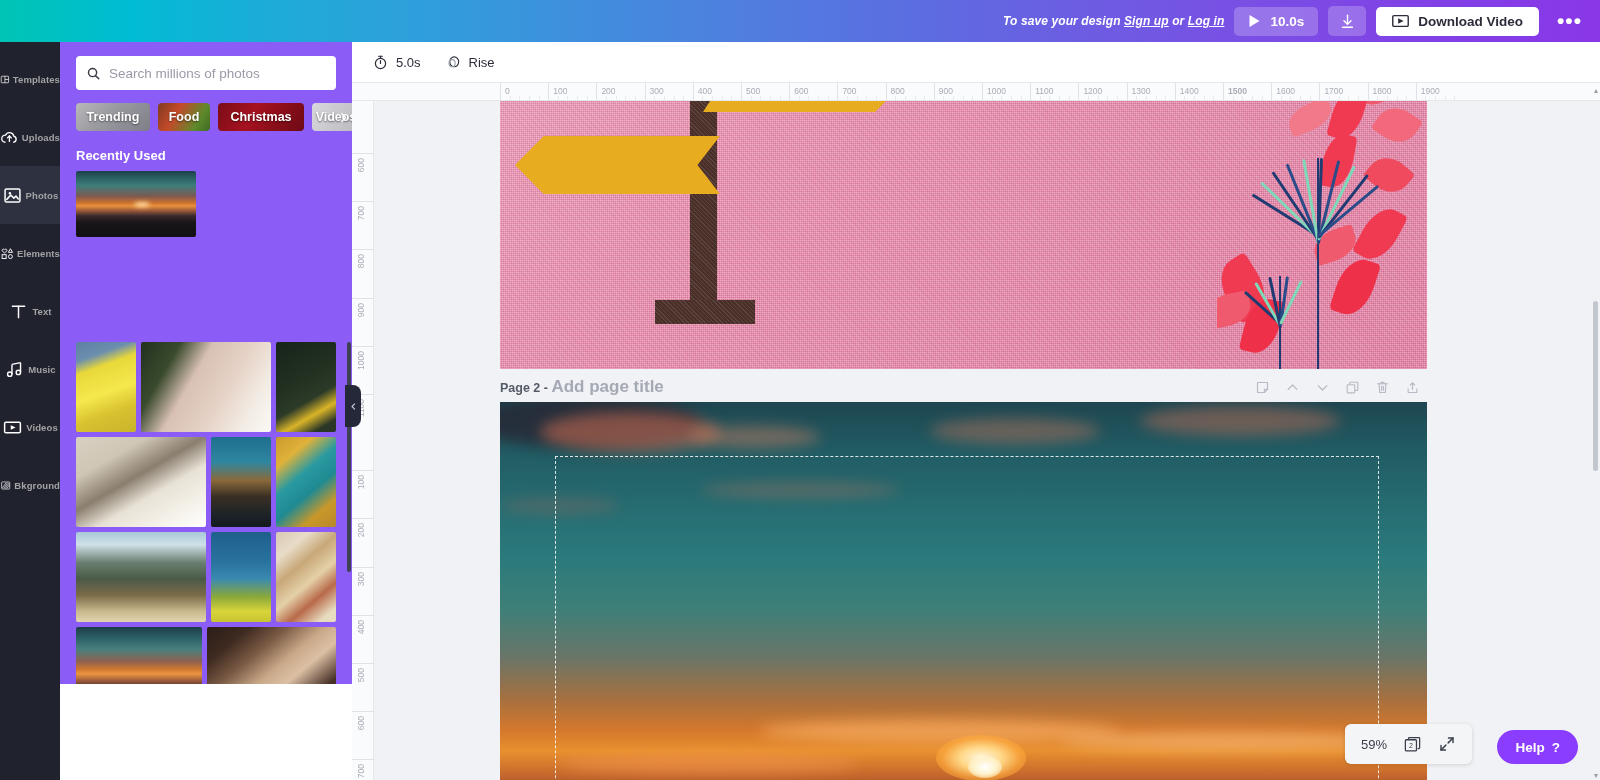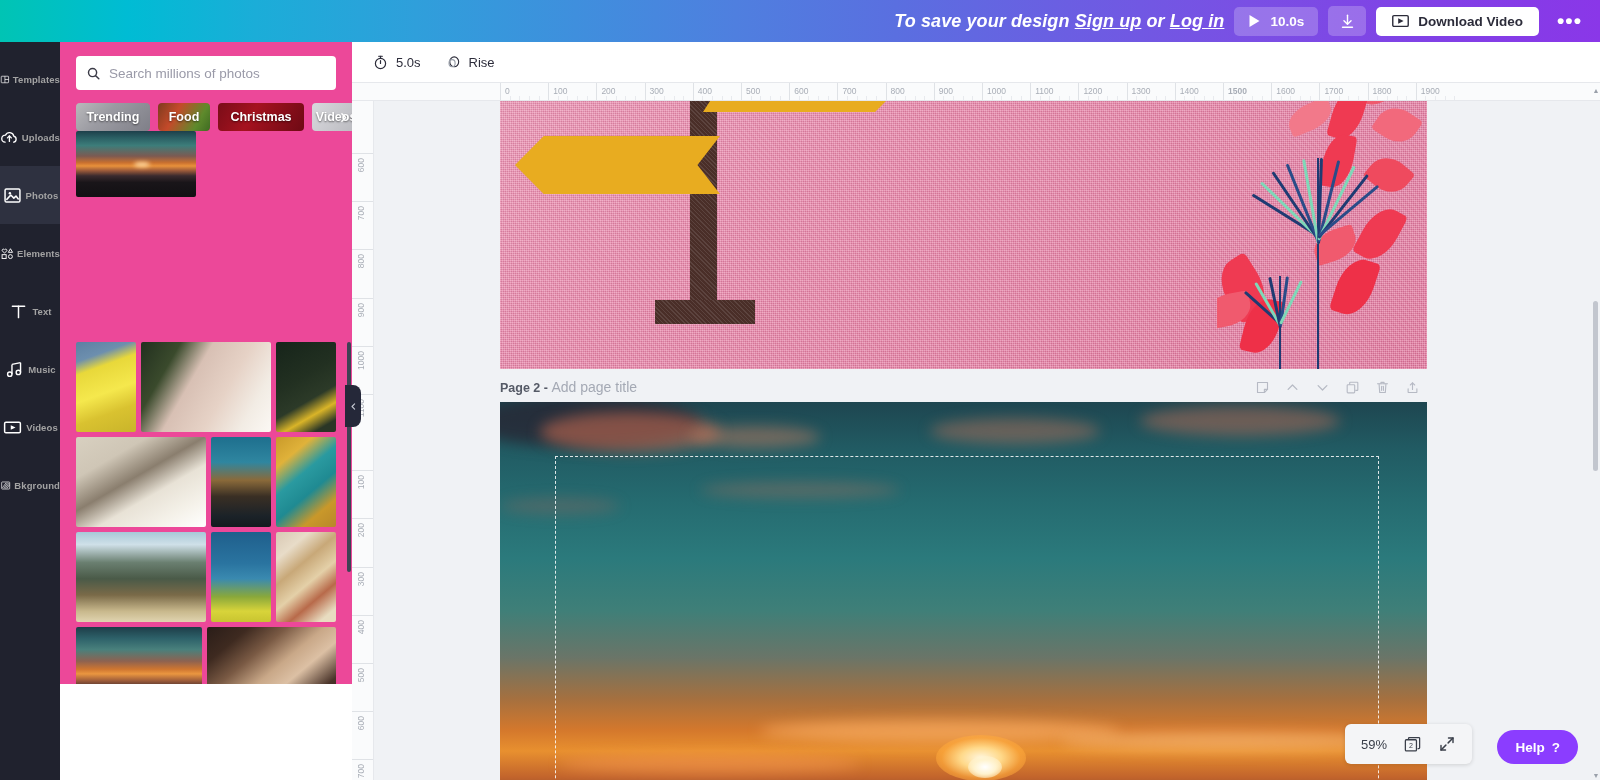--- a/index.html
+++ b/index.html
@@ -28,21 +28,21 @@
     display: flex; align-items: center; gap: 6px;
     color: #fff; font-size: 14.5px; font-weight: bold;
     padding: 6px 12px; border-radius: 4px; cursor: pointer;
     white-space: nowrap;
   }
   .tb-right {
     margin-left: auto; display: flex; align-items: center;
     gap: 10px; padding-right: 10px;
   }
   .save-msg {
-    color: #fff; font-size: 18px; font-style: italic;
+    color: #fff; font-size: 12px; font-style: italic;
     font-weight: bold; letter-spacing: .1px;
   }
   .save-msg a { color: #fff; text-decoration: underline; cursor: pointer; }
   .play-btn {
     display: flex; align-items: center; gap: 9px;
     background: rgba(255,255,255,.22);
     border-radius: 5px; padding: 7px 14px;
     color: #fff; font-size: 13.5px; font-weight: bold;
     cursor: pointer;
   }
@@ -81,21 +81,21 @@
     flex: 0 0 auto;
   }
   .rail-item.active { background: #2e3140; }
   .rail-label { font-size: 9.5px; font-weight: bold; letter-spacing: .1px; }
   .rail-ic { width: 21px; height: 21px; display:block; }
 
   
   .panel {
     position: absolute; top: 42px; left: 60px;
     width: 292px; height: 642px;
-    background: #ec4899;
+    background: #8b5cf6;
     overflow: hidden;
     z-index: 40;
   }
   .search-wrap { padding: 14px 16px 0 16px; }
   .search-box {
     background: #fff; border-radius: 4px; height: 34px;
     display: flex; align-items: center; padding: 0 10px; gap: 8px;
   }
   .search-box input {
     border: none; outline: none; flex: 1;
@@ -283,21 +283,21 @@
     border-radius: 2px;
   }
 
   
   .page-hdr {
     position: absolute; left: 126px;
     width: 927px; height: 26px;
     display: flex; align-items: center;
   }
   .page-hdr-title { font-size: 12.5px; color: #555a66; font-weight: bold; }
-  .page-hdr-sub { font-size: 14px; color: #a4a9b4; font-weight: normal; }
+  .page-hdr-sub { font-size: 17px; color: #a4a9b4; font-weight: bold; }
   .page-tools {
     margin-left: auto; display: flex; align-items: center; gap: 8px;
     padding-right: 4px;
   }
   .ptool {
     width: 22px; height: 22px; display: flex;
     align-items: center; justify-content: center;
     cursor: pointer; border-radius: 3px; color: #b6bac4;
   }
 
@@ -511,20 +511,21 @@
     <div class="chip chip-white">
       <span>Videos</span>
     </div>
     <div class="chip-next">
       <svg style="width:13px;height:13px" viewBox="0 0 24 24" fill="none" stroke="#fff" stroke-width="2.6" stroke-linecap="round" stroke-linejoin="round">
         <polyline points="9 5 16 12 9 19"></polyline>
       </svg>
     </div>
   </div>
 
+  <div class="sec-title">Recently Used</div>
   <div class="recent-thumb"></div>
 
 
   <div class="grid-scroll">
     <div class="grid">
       <div class="grow">
         <div class="ph p-yellowman" style="width:60px;height:90px"></div>
         <div class="ph p-plant" style="width:130px;height:90px"></div>
         <div class="ph p-flower" style="width:60px;height:90px"></div>
       </div>

